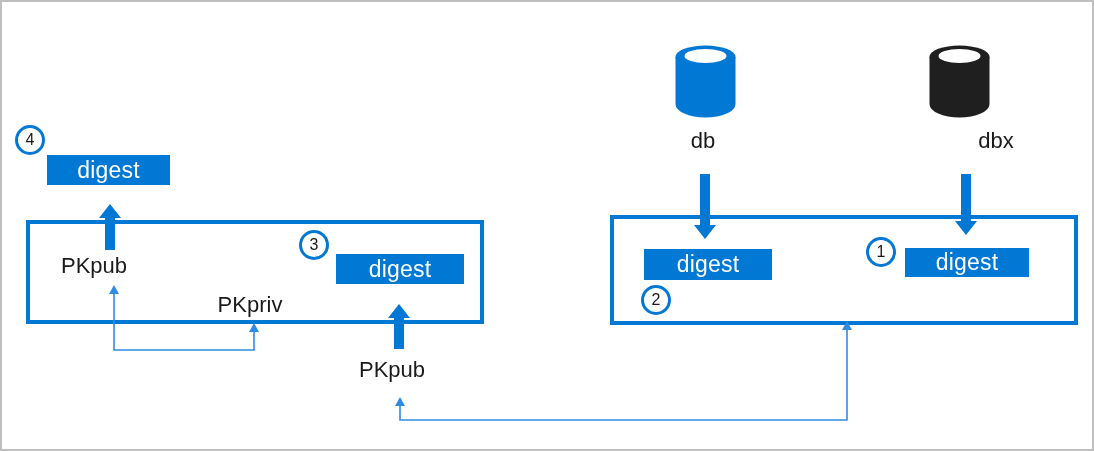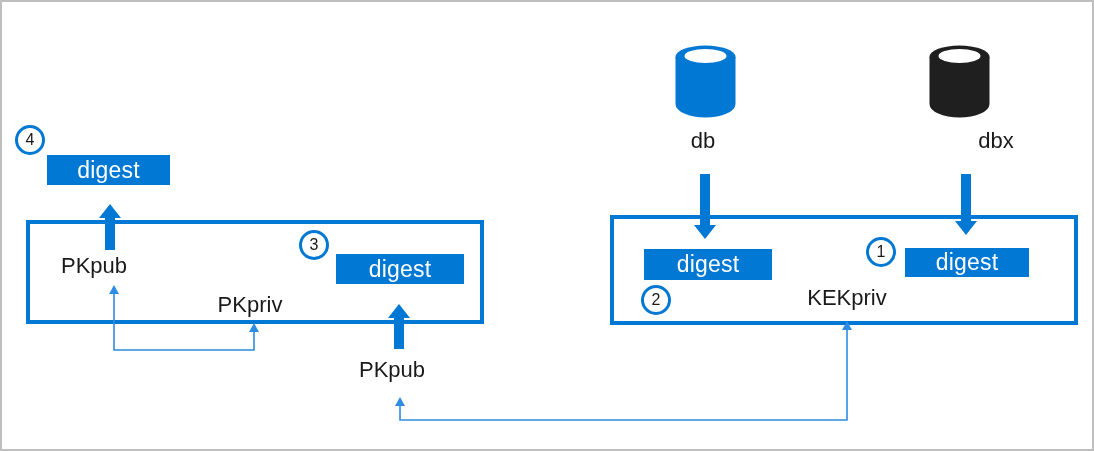--- a/index.html
+++ b/index.html
@@ -87,21 +87,20 @@
     <ellipse class="body" cx="31.5" cy="13" rx="30" ry="11.5"></ellipse>
     <ellipse class="cyl-hole" cx="31.5" cy="12" rx="21" ry="7"></ellipse>
   </svg>
   <div class="klabel dbxlabel">dbx</div>
 
   <div class="key-box pk-box"></div>
   <div class="klabel pkpub">PKpub</div>
   <div class="klabel pkpriv">PKpriv</div>
 
   <div class="key-box kek-box"></div>
-  <div class="klabel kekpriv">KEKpriv</div>
   <div class="klabel kekpub">PKpub</div>
 
   <div class="digest digest-4">digest</div>
   <div class="digest digest-3">digest</div>
   <div class="digest digest-2">digest</div>
   <div class="digest digest-1">digest</div>
 
   <div class="badge badge-4">4</div>
   <div class="badge badge-3">3</div>
   <div class="badge badge-2">2</div>

